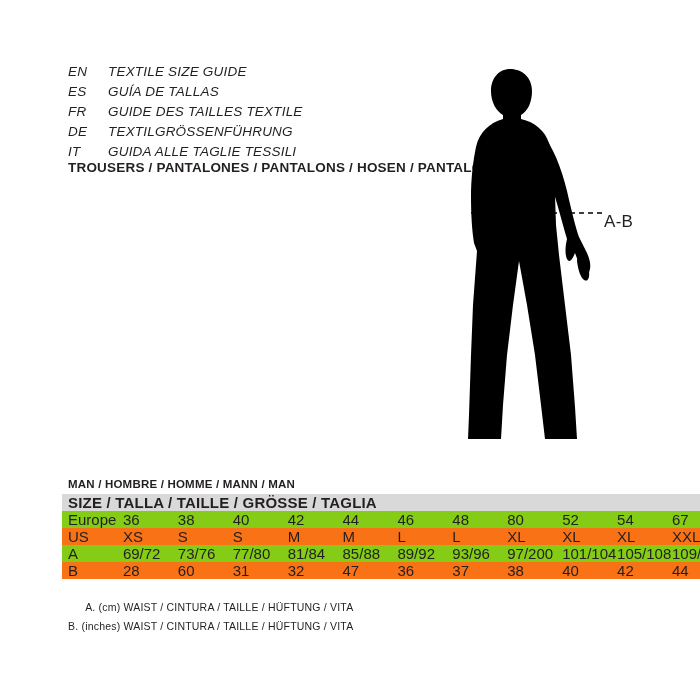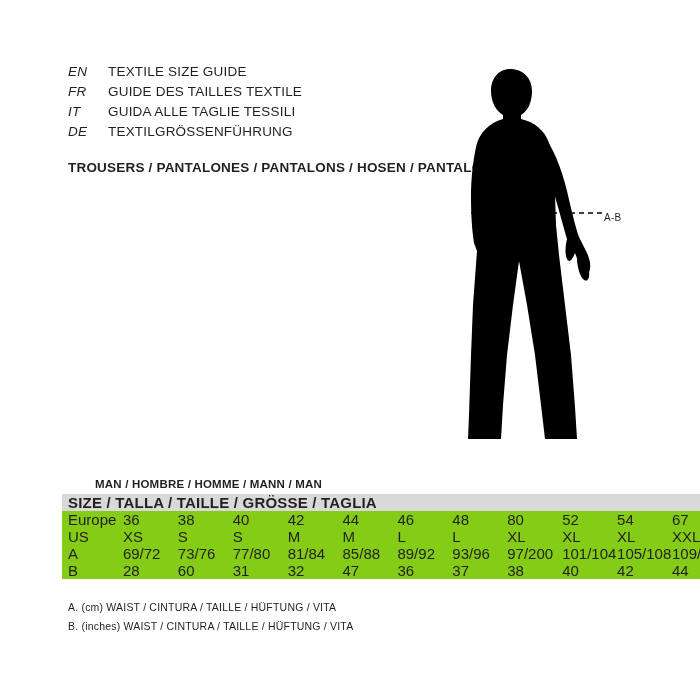--- a/index.html
+++ b/index.html
@@ -34,20 +34,21 @@
     font-size: 13.5px;
     letter-spacing: 0.2px;
   }
   .lang-code {
     width: 40px;
     flex: 0 0 40px;
     font-style: italic;
   }
   .lang-text {
     flex: 1 1 auto;
+    font-style: italic;
   }
   .garment-line {
     position: absolute;
     left: 68px;
     top: 160px;
     font-size: 13.5px;
     font-weight: bold;
     letter-spacing: 0.2px;
   }
 
@@ -59,33 +60,32 @@
     width: 210px;
     height: 400px;
   }
   .figure-wrap svg {
     display: block;
   }
   .ab-label {
     position: absolute;
     left: 604px;
     top: 212px;
-    font-size: 10px;
+    font-size: 17px;
     letter-spacing: 0.3px;
   }
 
   
   .gender-line {
     position: absolute;
     left: 68px;
     top: 478px;
     font-size: 11.5px;
     font-weight: bold;
     letter-spacing: 0.2px;
-    margin-left: 27px;
   }
   table.size-table {
     position: absolute;
     left: 62px;
     top: 494px;
     width: 659px;
     border-collapse: collapse;
     font-size: 15px;
     table-layout: fixed;
   }
@@ -97,61 +97,66 @@
   }
   tr.head-row td {
     background: #d9d9d9;
     font-weight: bold;
     letter-spacing: 0.2px;
   }
   tr.row-a td, tr.row-c td {
     background: #84cc16;
   }
   tr.row-b td, tr.row-d td {
-    background: #84cc16;
+    background: #f97316;
   }
   td.label-col {
     width: 100px;
   }
   td.val-col {
     width: 43px;
   }
 
   .footnotes {
     position: absolute;
     left: 68px;
     top: 601px;
     font-size: 10.5px;
     letter-spacing: 0.2px;
   }
   .footnotes div {
     height: 19px;
+    text-align: right;
   }
 </style>
 </head>
 <body>
 
 <div class="page">
 
   <div class="lang-block">
     <div class="lang-row">
       <span class="lang-code">EN</span>
       <span class="lang-text">TEXTILE SIZE GUIDE</span>
     </div>
     <div class="lang-row">
+      <span class="lang-code">ES</span>
+      <span class="lang-text">GUÍA DE TALLAS</span>
+    </div>
+    <div class="lang-row">
       <span class="lang-code">FR</span>
       <span class="lang-text">GUIDE DES TAILLES TEXTILE</span>
     </div>
     <div class="lang-row">
+      <span class="lang-code">DE</span>
+      <span class="lang-text">TEXTILGRÖSSENFÜHRUNG</span>
+    </div>
+    <div class="lang-row">
       <span class="lang-code">IT</span>
       <span class="lang-text">GUIDA ALLE TAGLIE TESSILI</span>
-    </div>
-    <div class="lang-row">
-      <span class="lang-code">DE</span>
-      <span class="lang-text">TEXTILGRÖSSENFÜHRUNG</span>
     </div>
   </div>
 
   <div class="garment-line">TROUSERS / PANTALONES / PANTALONS / HOSEN / PANTALONI</div>
 
   <div class="figure-wrap">
     <svg width="210" height="400" viewBox="0 0 210 400" aria-hidden="true">
       <g fill="#000000">
 
         <path d="M55 14 C44 14 36 23 36 36 C36 47 41 56 48 60 L48 68 L66 68 L66 60 C73 56 77 47 77 36 C77 23 68 14 55 14 Z"></path>

